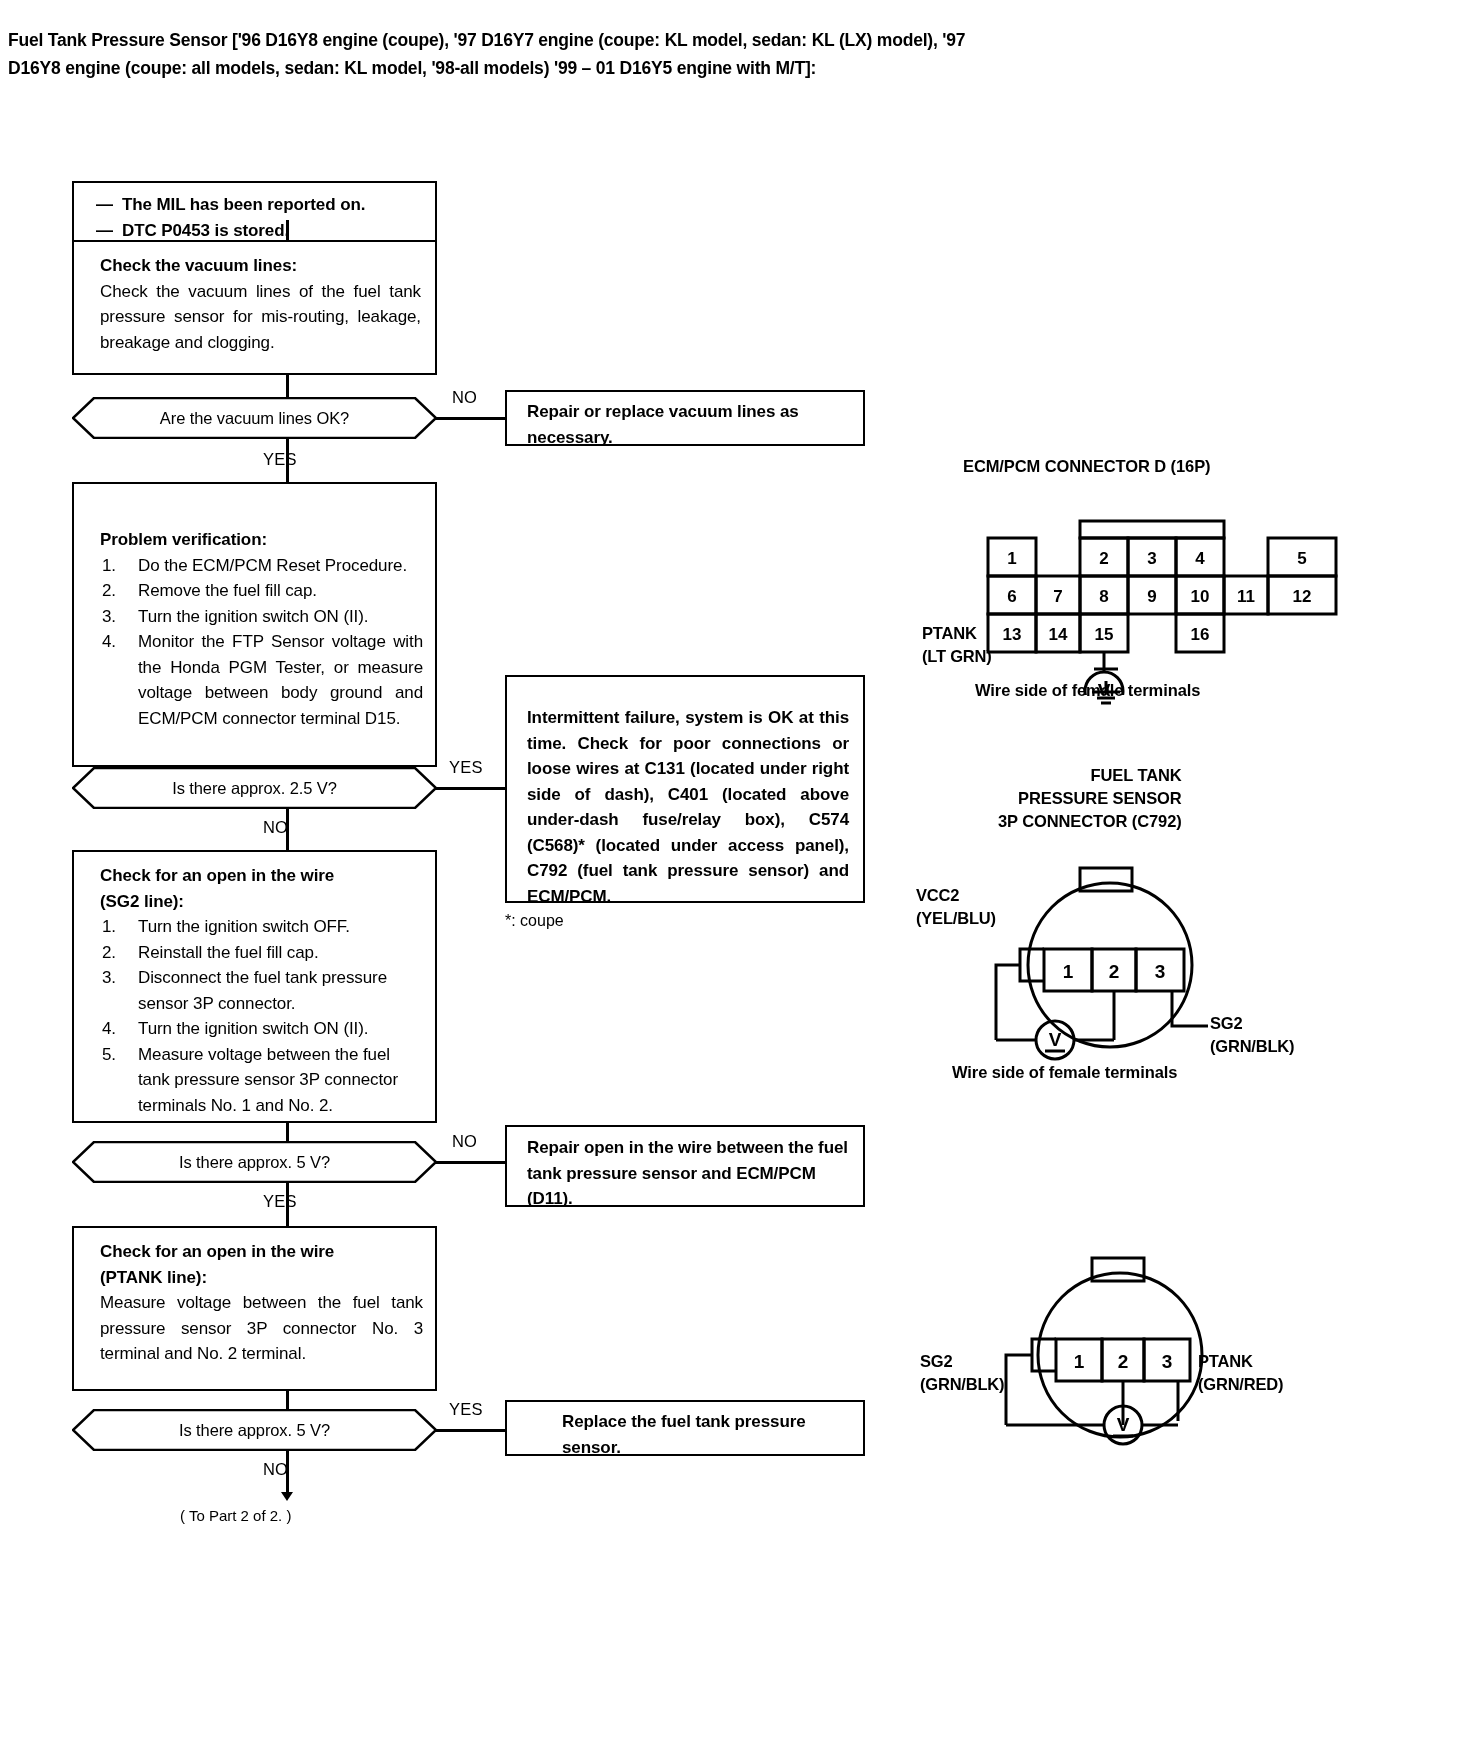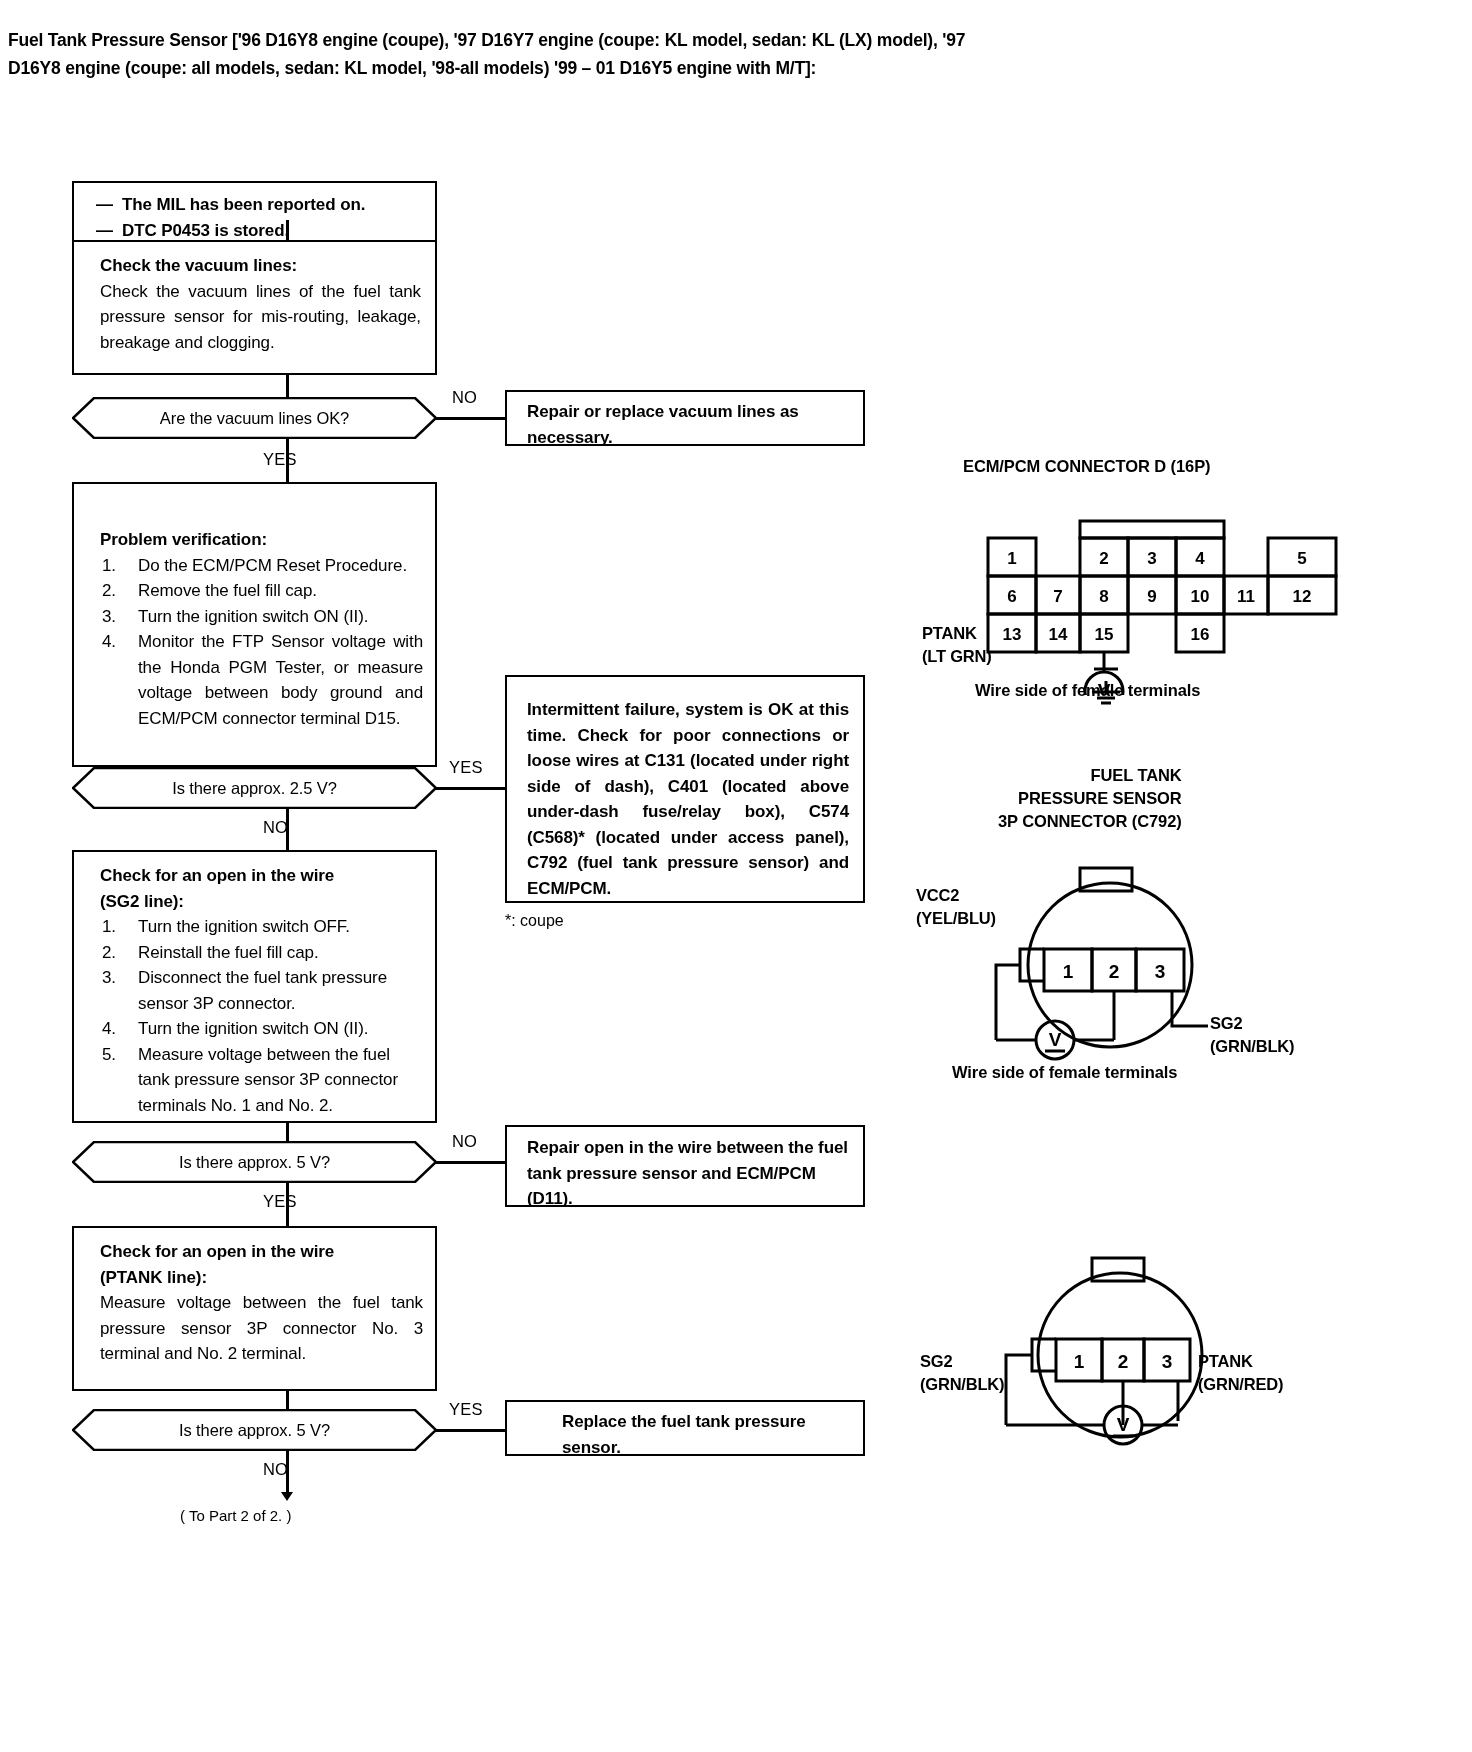--- a/index.html
+++ b/index.html
@@ -201,21 +201,21 @@
   <svg width="365" height="42" viewBox="0 0 365 42">
     <polygon points="22,1 343,1 364,21 343,41 22,41 1,21" fill="#fff" stroke="#000" stroke-width="2.5"></polygon>
   </svg>
   <div class="dtext">Is there approx. 2.5 V?</div>
 </div>
 
 <div class="hline" style="left:435px; top:787px; width:70px;"></div>
 <div class="branch-label" style="left:449px; top:758px;">YES</div>
 
 <div class="node" style="left:505px; top:675px; width:360px; height:228px;">
-  <div class="inner" style="padding:20px 14px 8px 20px;">
+  <div class="inner" style="padding:28px 14px 8px 20px;">
     <div class="txt bold" style="text-align:justify;">Intermittent failure, system is OK at this time. Check for poor connections or loose wires at C131 (located under right side of dash), C401 (located above under-dash fuse/relay box), C574 (C568)* (located under access panel), C792 (fuel tank pressure sensor) and ECM/PCM.</div>
   </div>
 </div>
 <div class="note" style="left:505px; top:912px;">*: coupe</div>
 
 <div class="vline" style="left:286px; top:809px; height:41px;"></div>
 <div class="branch-label" style="left:263px; top:818px;">NO</div>
 
 <div class="node" style="left:72px; top:850px; width:365px; height:273px;">
   <div class="inner" style="padding:11px 12px 8px 26px;">

